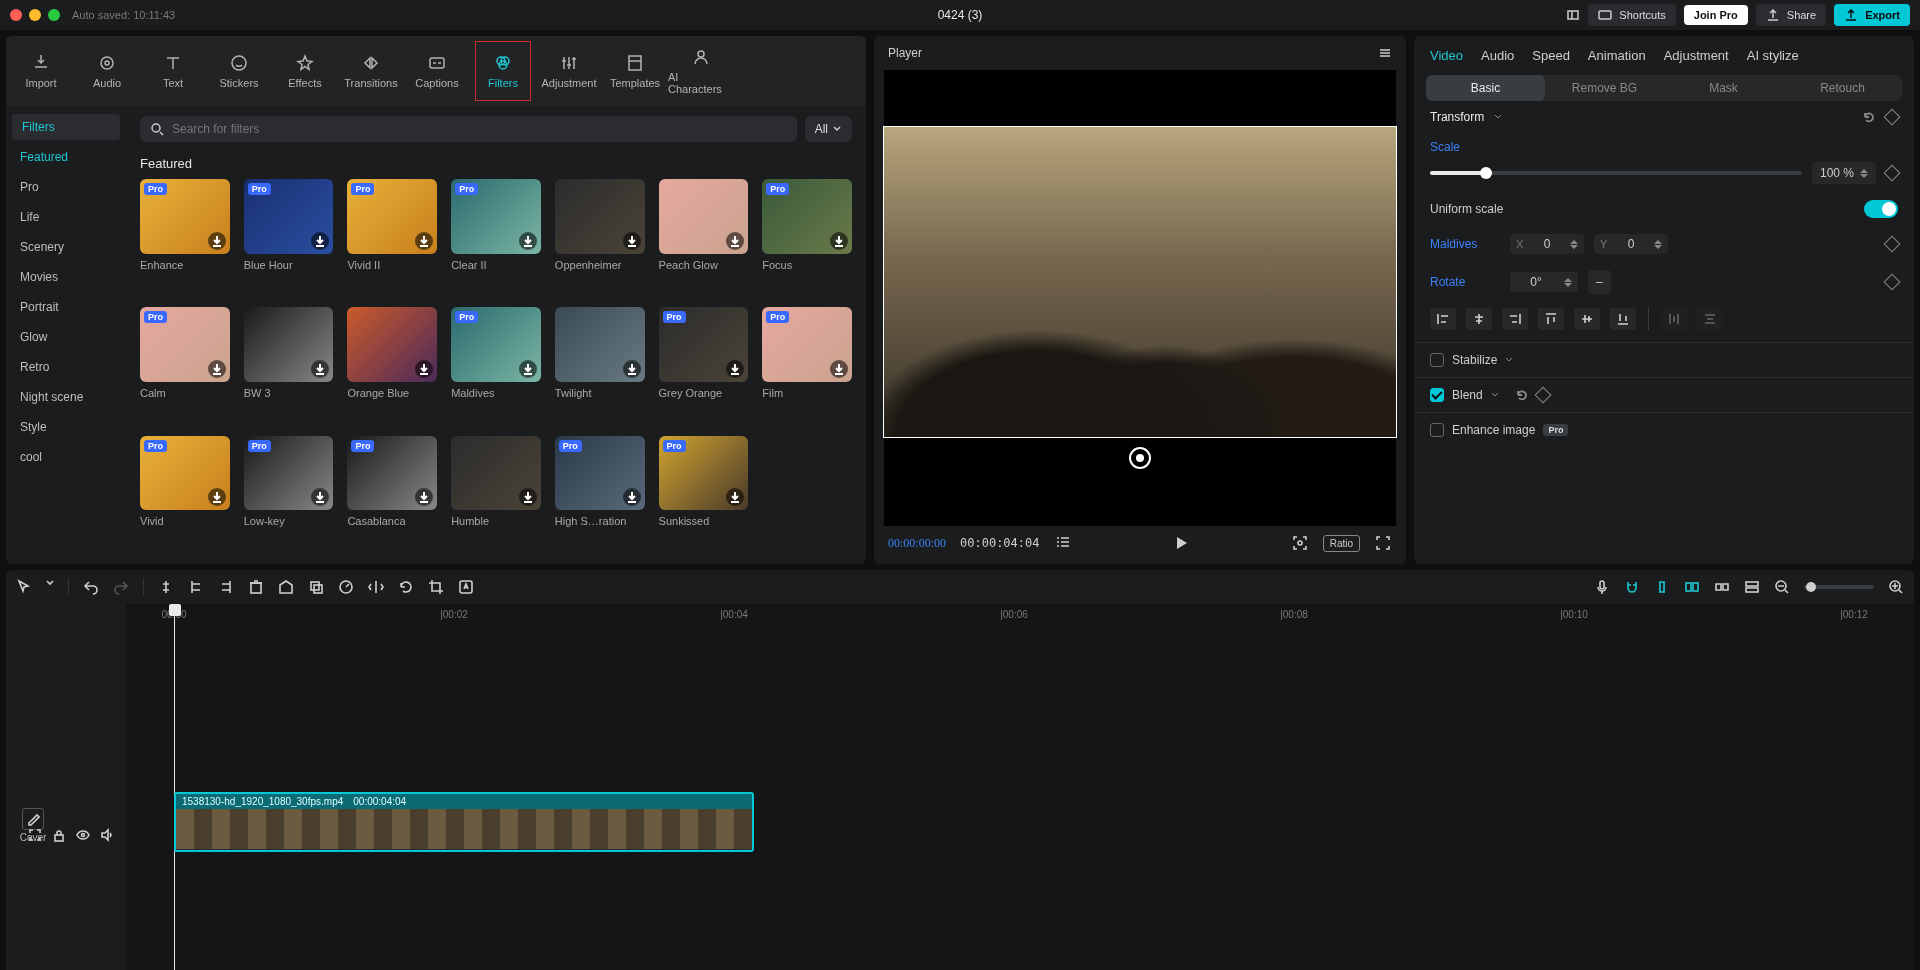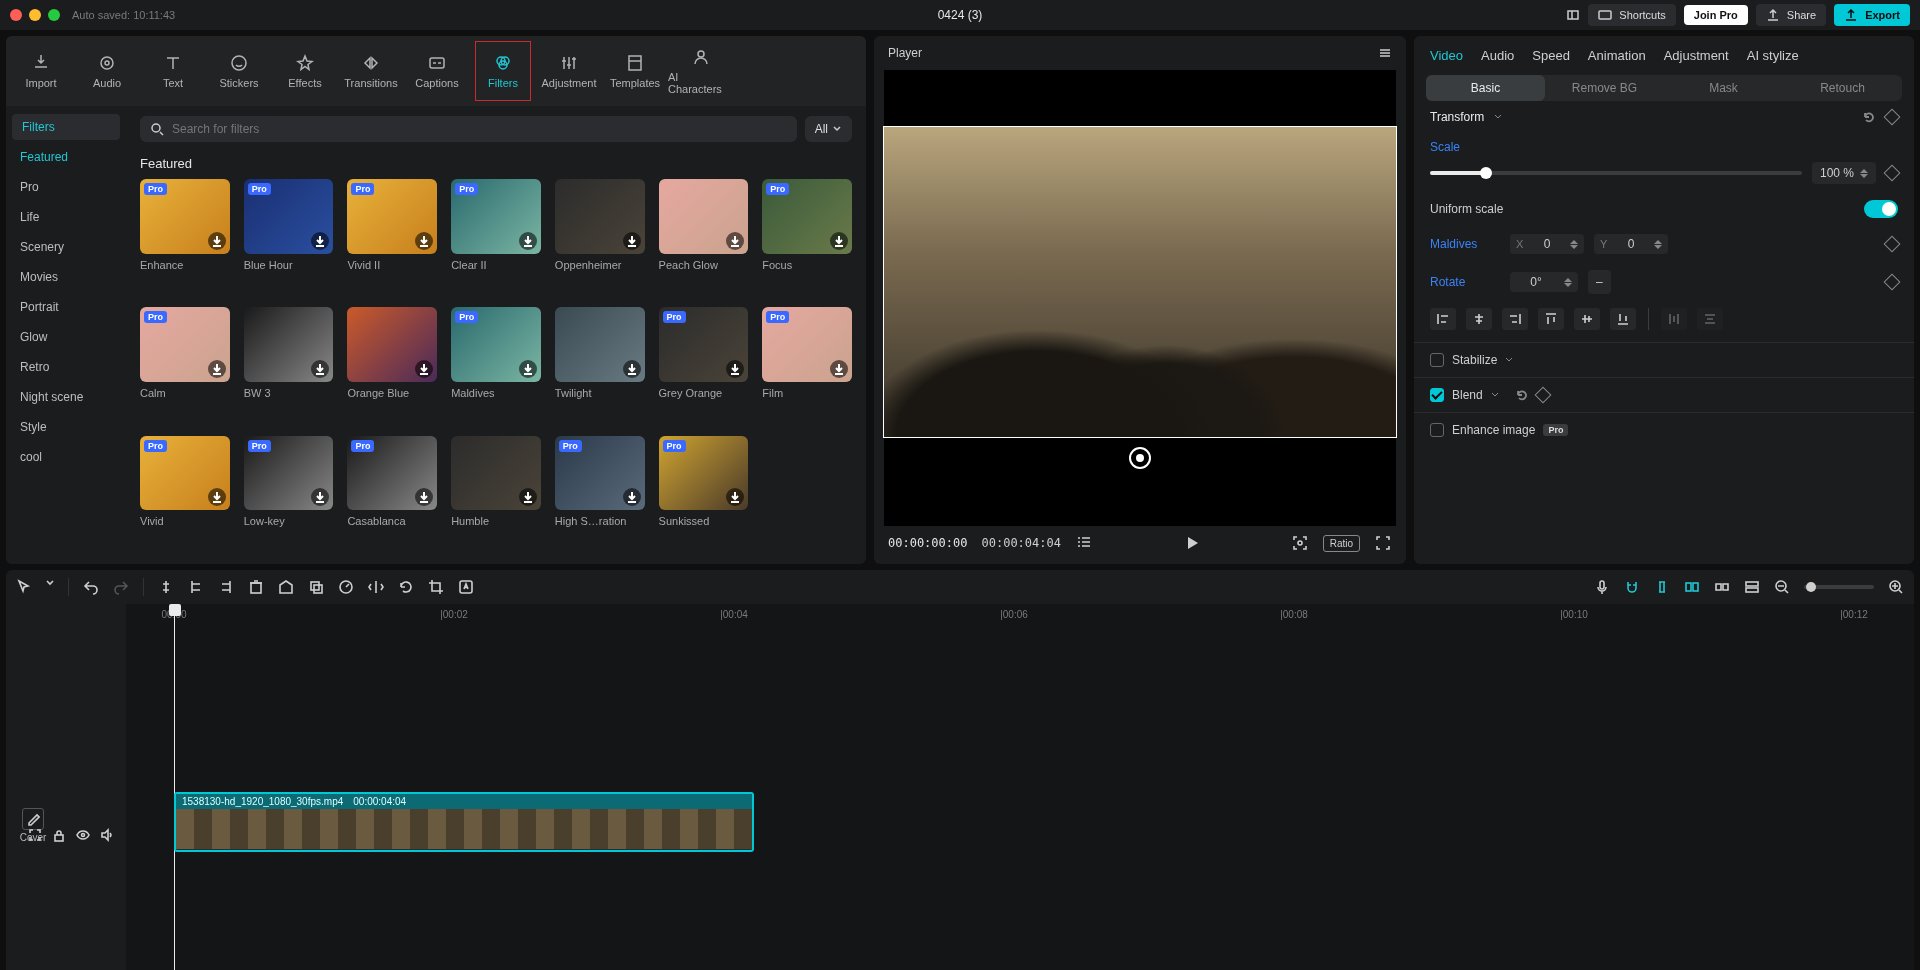--- a/index.html
+++ b/index.html
@@ -60,21 +60,21 @@
   
   .player{ flex:1; }
   .player-head{ display:flex; align-items:center; justify-content:space-between; padding:10px 14px; color:#cfcfcf;}
   .preview{ flex:1; margin:0 10px; background:#000; position:relative; display:flex; align-items:center; justify-content:center;}
   .frame{ width:100%; height:310px; background:linear-gradient(180deg,#b9a67d 0%, #7a6a50 40%, #3a342a 100%); outline:1px solid #fff; position:relative;}
   .silh{ position:absolute; bottom:0; width:100%; height:70%; background:radial-gradient(ellipse at 30% 100%,#1a1712 0 28%,transparent 35%),radial-gradient(ellipse at 55% 100%,#1c1813 0 24%,transparent 30%),radial-gradient(ellipse at 80% 100%,#221c15 0 26%,transparent 32%);}
   .recdot{ width:22px;height:22px;border:2px solid #fff;border-radius:50%;margin:10px auto 0;display:flex;align-items:center;justify-content:center;}
   .recdot::after{content:"";width:8px;height:8px;background:#fff;border-radius:50%;}
   .playerbar{ display:flex; align-items:center; padding:8px 14px 12px; gap:14px;}
   .tc{ font-family:ui-monospace,monospace; font-size:12px;}
-  .tc1{ color:#e5e5e5;} .tc2{color:#cfcfcf;}
+  .tc1{ color:#3b82f6;font-family:Liberation Serif, serif;} .tc2{color:#cfcfcf;}
   .pbspacer{flex:1;}
   .pbicn{ width:18px;height:18px; stroke:#cfcfcf; fill:none; stroke-width:1.6; cursor:pointer;}
   .ratio{ border:1px solid #888; border-radius:3px; padding:2px 6px; font-size:10px; cursor:pointer;}
 
   
   .inspector{ width:500px; padding:0; }
   .itabs{ display:flex; gap:18px; padding:12px 16px 8px; font-size:13px;}
   .itab{ color:#cfcfcf; cursor:pointer;}
   .itab.active{ color:#1fc7d4;}
   .subtabs{ display:flex; margin:4px 12px 1px; background:#26282a; border-radius:6px; }

